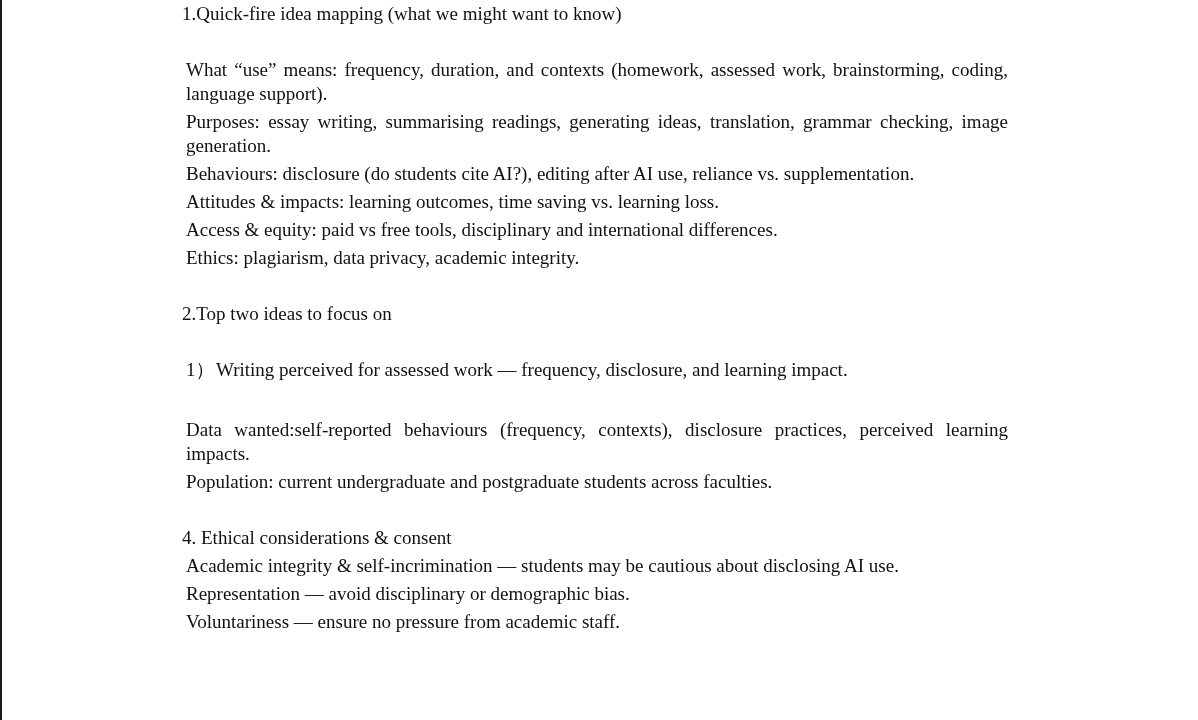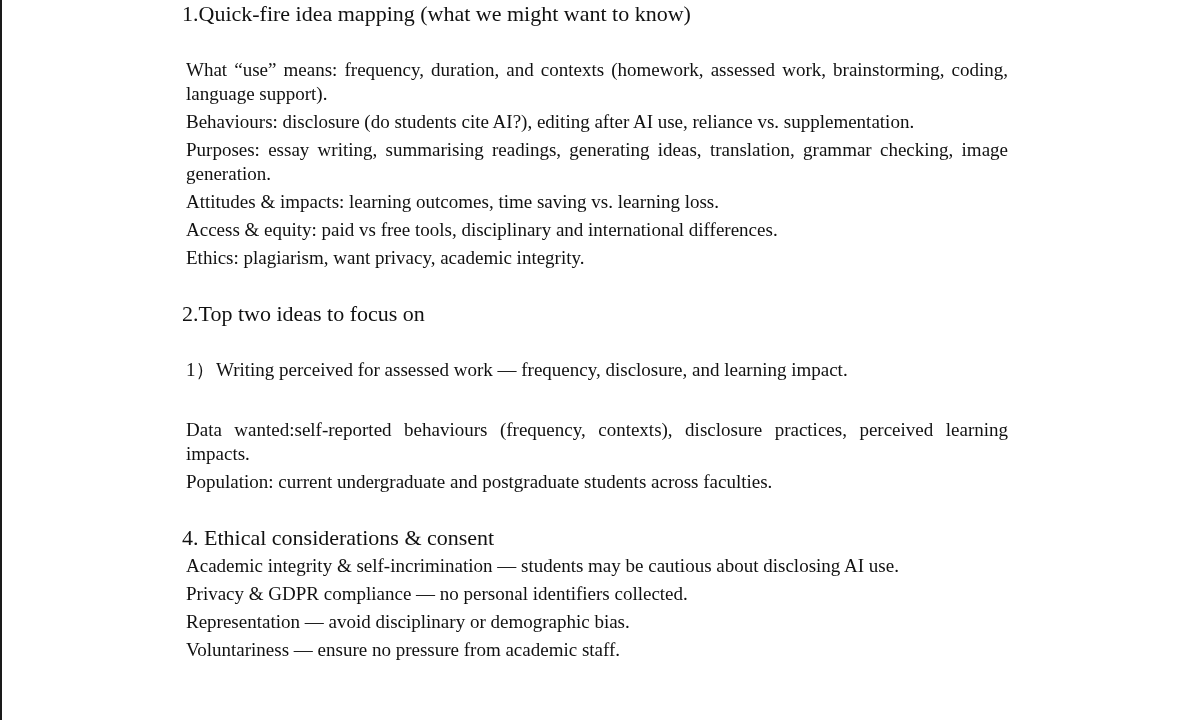--- a/index.html
+++ b/index.html
@@ -34,39 +34,39 @@
     .line {
       display: block;
       margin: 4px;
     }
     .just {
       text-align: justify;
       text-align-last: left;
     }
     .gap-lg { height: 28px; }
     .gap-md { height: 28px; }
-    .sec-head { margin: 0; font-weight: normal; font-size: 22px; line-height: 24px; }
+    .sec-head { margin: 0; font-weight: normal; font-size: 19px; line-height: 24px; }
     .item-num { display: inline-block; width: 30px; }
   </style>
 </head>
 <body>
 
 <div class="left-edge"></div>
 
 <div class="page">
 
   <section>
     <p class="sec-head line">1.Quick-fire idea mapping (what we might want to know)</p>
     <div class="gap-lg"></div>
     <p class="line just">What “use” means: frequency, duration, and contexts (homework, assessed work, brainstorming, coding, language support).</p>
+    <p class="line just">Purposes: essay writing, summarising readings, generating ideas, translation, grammar checking, image generation.</p>
     <p class="line">Behaviours: disclosure (do students cite AI?), editing after AI use, reliance vs. supplementation.</p>
-    <p class="line just">Purposes: essay writing, summarising readings, generating ideas, translation, grammar checking, image generation.</p>
     <p class="line">Attitudes &amp; impacts: learning outcomes, time saving vs. learning loss.</p>
     <p class="line">Access &amp; equity: paid vs free tools, disciplinary and international differences.</p>
-    <p class="line">Ethics: plagiarism, want privacy, academic integrity.</p>
+    <p class="line">Ethics: plagiarism, data privacy, academic integrity.</p>
   </section>
 
   <div class="gap-md"></div>
 
   <section>
     <p class="sec-head line">2.Top two ideas to focus on</p>
     <div class="gap-lg"></div>
     <p class="line"><span class="item-num">1）</span><span>Writing perceived for assessed work — frequency, disclosure, and learning impact.</span></p>
   </section>
 
@@ -75,18 +75,17 @@
   <section>
     <p class="line just">Data wanted:self-reported behaviours (frequency, contexts), disclosure practices, perceived learning impacts.</p>
     <p class="line">Population: current undergraduate and postgraduate students across faculties.</p>
   </section>
 
   <div class="gap-md"></div>
 
   <section>
     <p class="sec-head line">4. Ethical considerations &amp; consent</p>
     <p class="line">Academic integrity &amp; self-incrimination — students may be cautious about disclosing AI use.</p>
-    <p class="line">Privacy &amp; GDPR compliance — no personal identifiers collected.</p>
     <p class="line">Representation — avoid disciplinary or demographic bias.</p>
     <p class="line">Voluntariness — ensure no pressure from academic staff.</p>
   </section>
 
 </div>
 
 </body></html>

